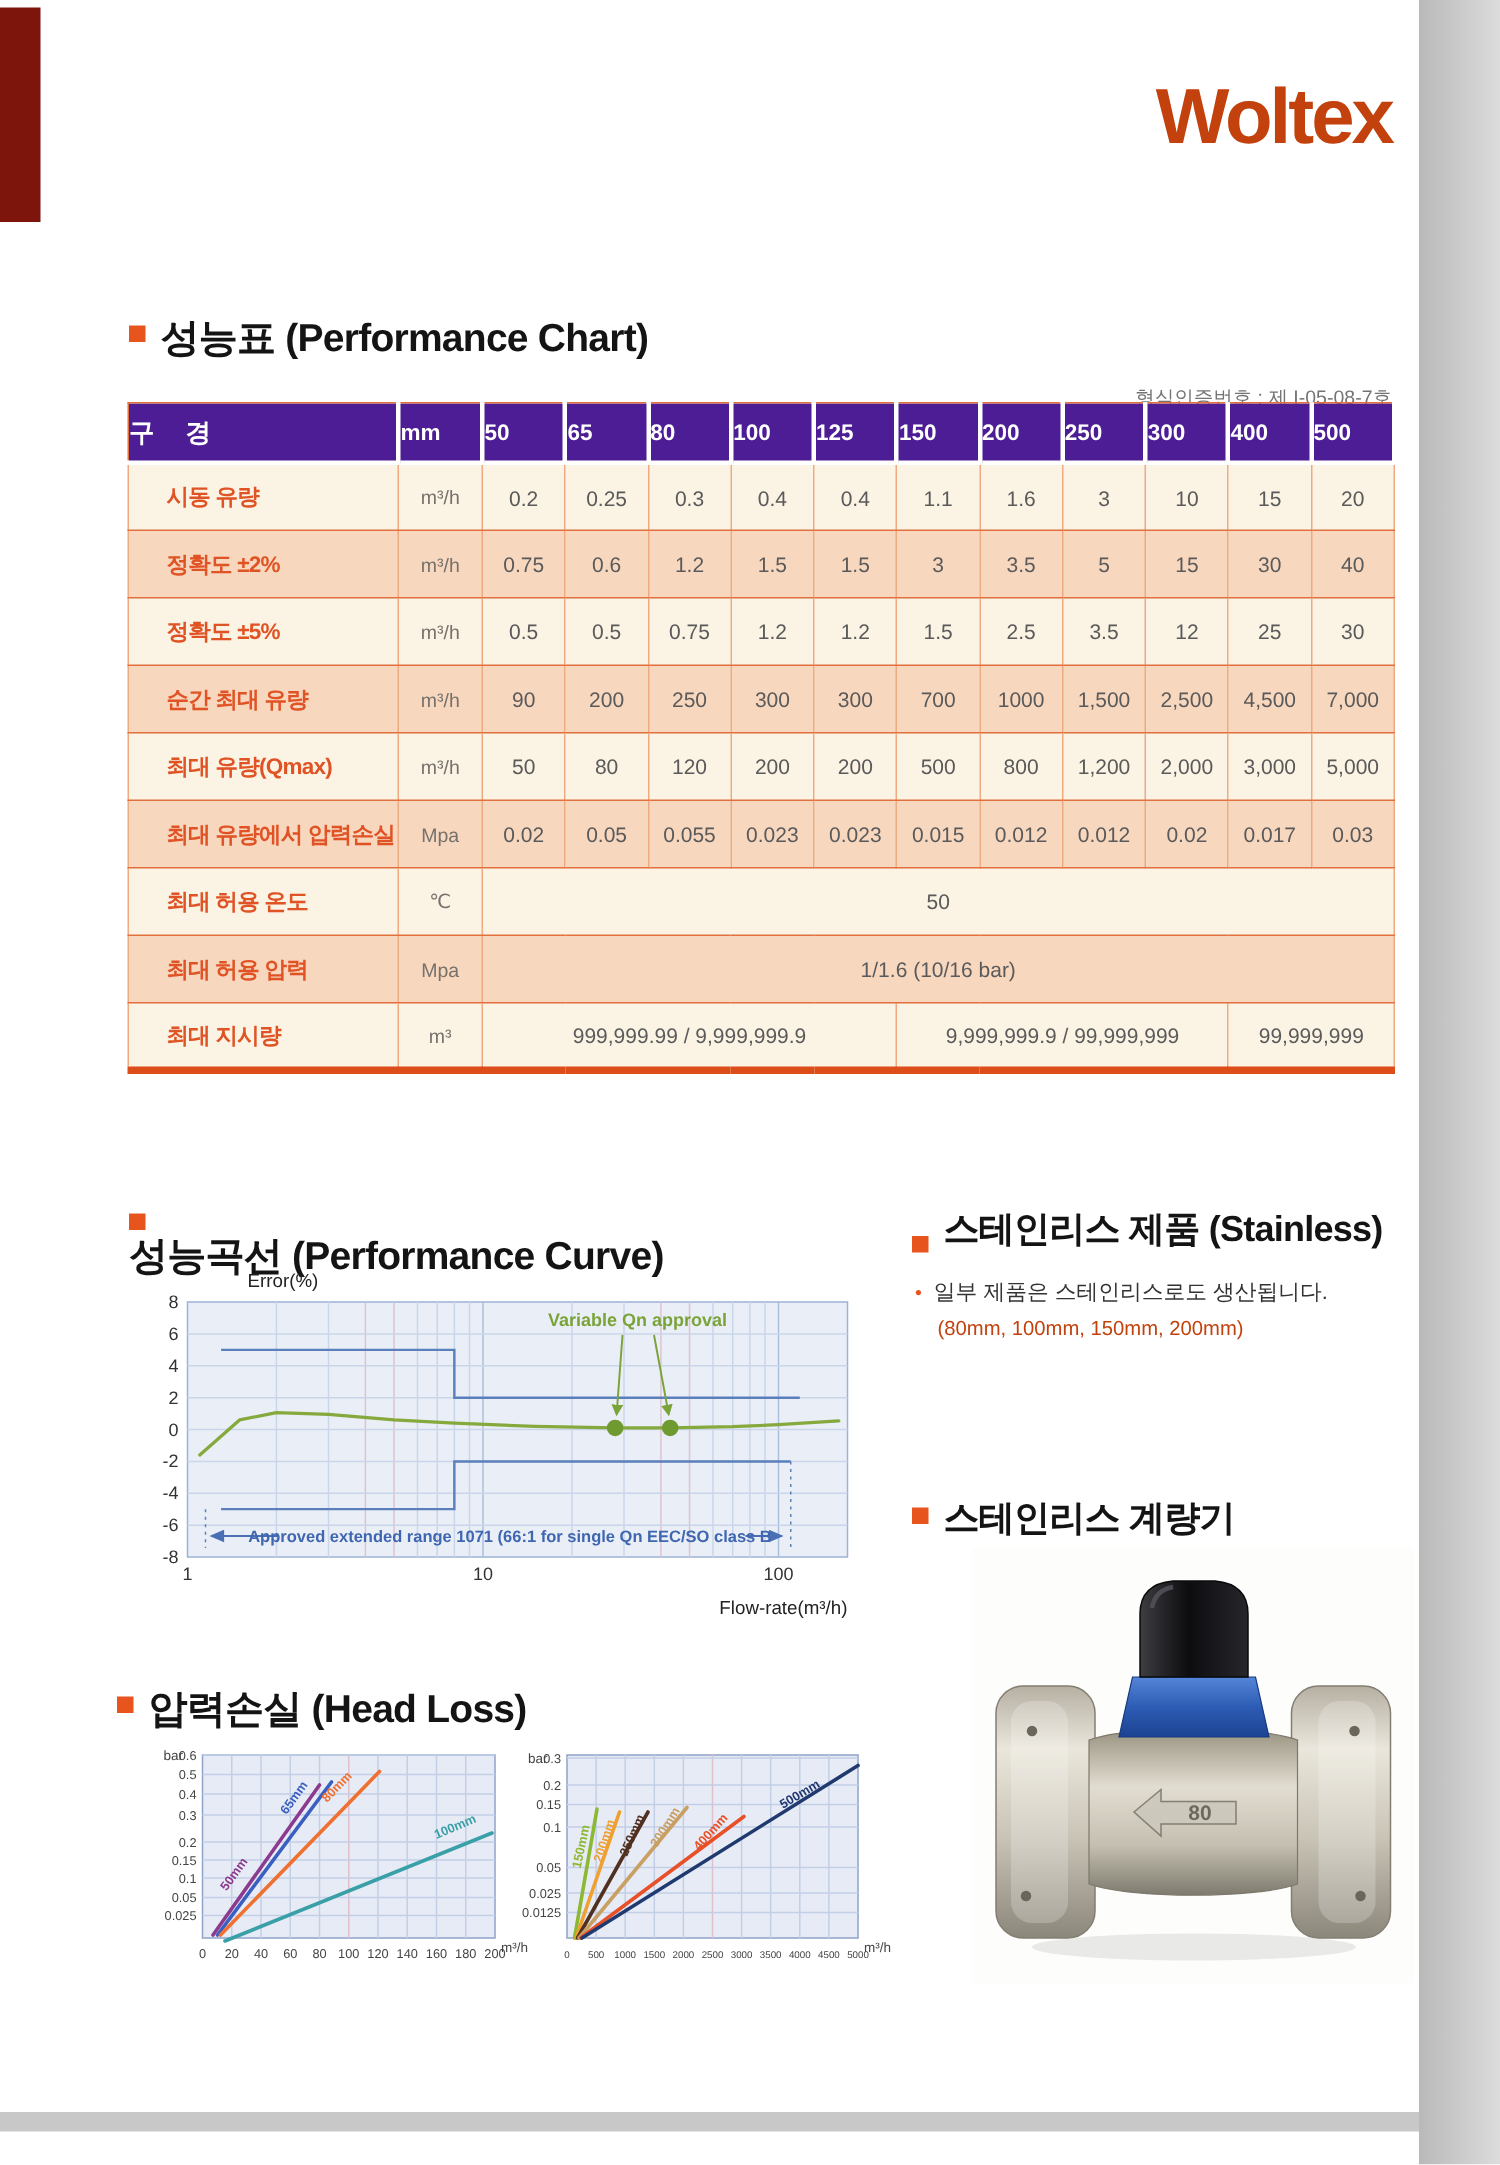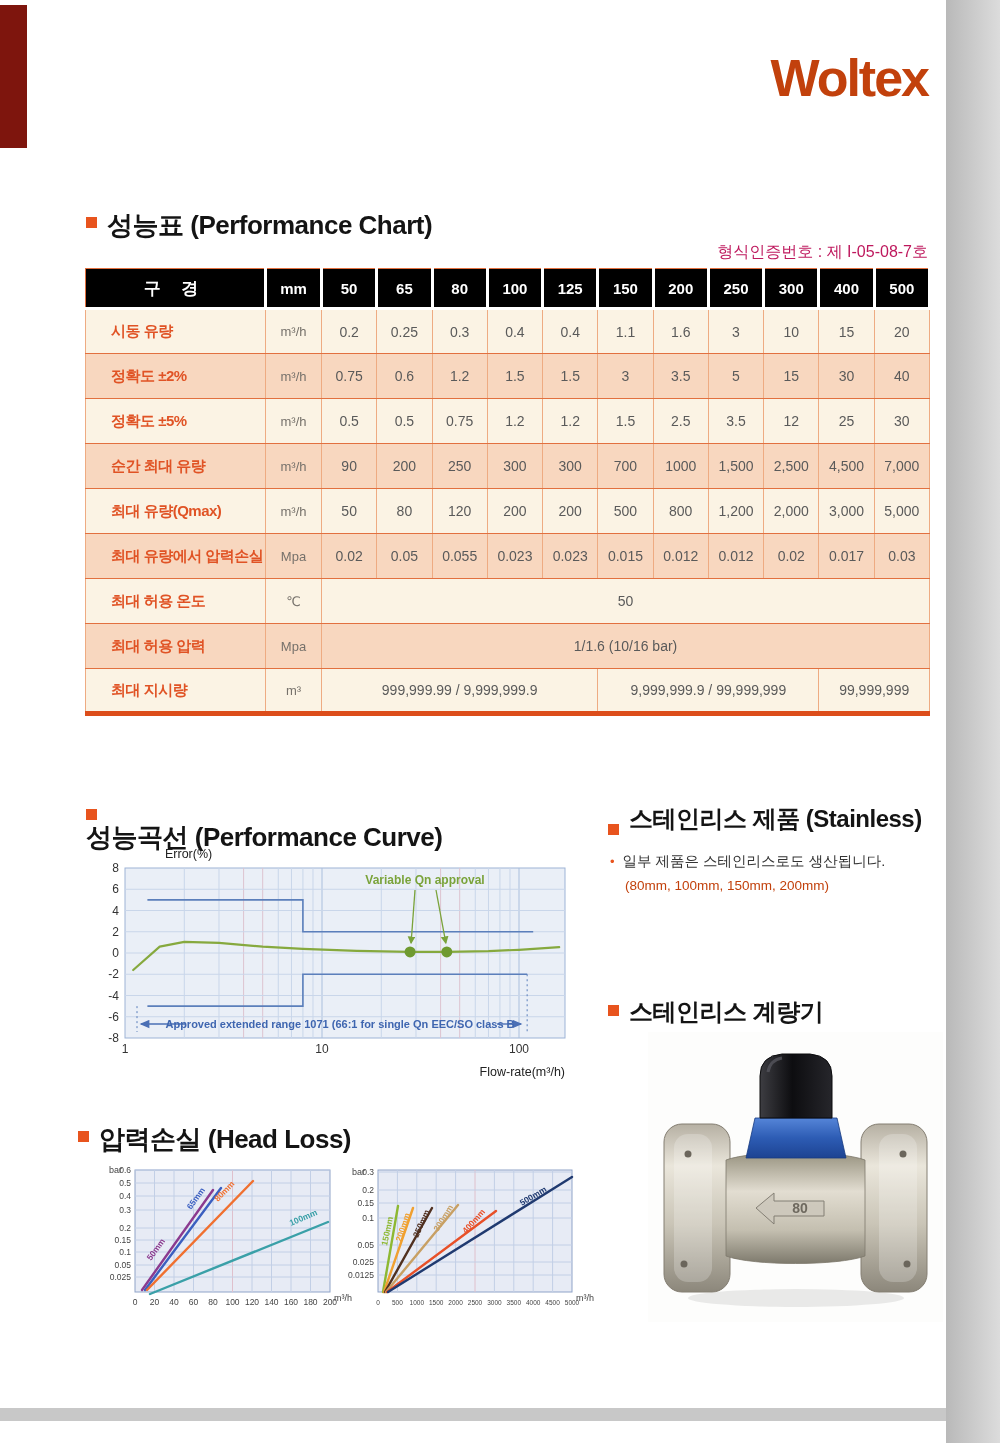--- a/index.html
+++ b/index.html
@@ -14,28 +14,28 @@
   .corner-red { position:absolute; left:0; top:5px; width:27px; height:143px; background:#7e150d; }
   .watermark { position:absolute; top:48px; right:72px; font-size:52px; font-weight:bold;
     color:#c2410c; letter-spacing:-2px; }
 
   .sec-title { position:absolute; display:flex; align-items:flex-start;
     font-weight:bold; color:#141414; letter-spacing:-0.5px; white-space:nowrap; }
   .sec-title .bullet { width:11px; height:11px; background:#e8541e; margin:9px 10px 0 0; flex:none; }
   .t-big { font-size:26px;text-align:center; }
   .t-mid { font-size:24px; }
 
-  .approval { position:absolute; top:242px; right:72px; width:320px; text-align:right;
-    font-size:16px; color:#be185d; }
+  .approval { position:absolute; top:256px; right:72px; width:320px; text-align:right;
+    font-size:13px; color:#737373; }
 
   table.spec { position:absolute; left:85px; top:268px; width:846px;
     border-collapse:collapse; table-layout:fixed;
     border:1px solid #e2703f; border-bottom:5px solid #dc4d1a; }
-  table.spec th { background:#000000; color:#fff; font-size:15px; font-weight:bold;
-    height:40px; border-right:3px solid #fff; border-bottom:3px solid #fff; text-align:center; }
+  table.spec th { background:#4c1d95; color:#fff; font-size:15px; font-weight:bold;
+    height:40px; border-right:3px solid #fff; border-bottom:3px solid #fff; text-align:left; }
   table.spec th.first { font-size:17px; letter-spacing:8px; }
   table.spec td { height:45px; border:1px solid #eeab82; border-top:1px solid #e2703f;
     border-bottom:1px solid #e2703f; }
   table.spec tbody tr:nth-child(odd)  { background:#fbf3e4; }
   table.spec tbody tr:nth-child(even) { background:#f8d7bf; }
   td.lbl { color:#e05325; padding-left:25px; font-size:15px; font-weight:bold; letter-spacing:-0.5px; }
   td.unit { text-align:center; color:#76716b; font-size:13px; }
   td.val { text-align:center; color:#5a5a5a; font-size:14px; }
 
   .chart-svg { position:absolute; }

